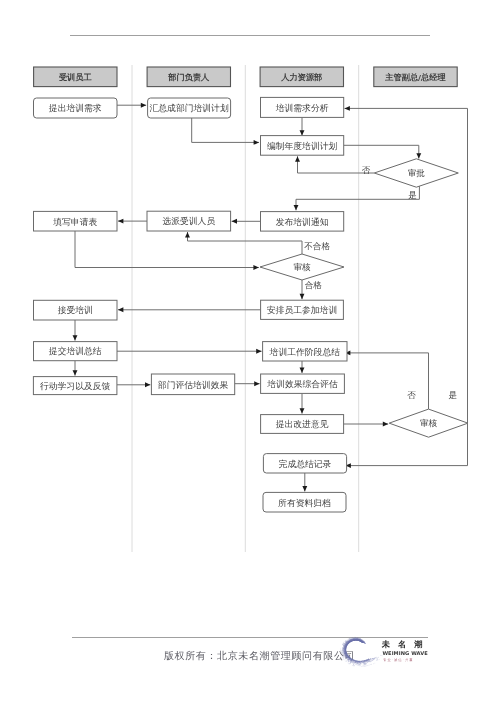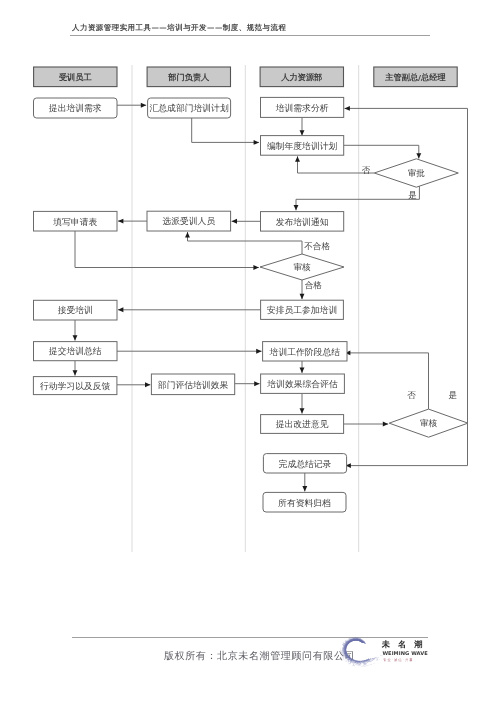--- a/index.html
+++ b/index.html
@@ -14,21 +14,20 @@
   .rule{position:absolute;background:#a0a0a0;height:1px;}
   .copyright{position:absolute;font-size:10px;color:#5a5a62;white-space:nowrap;letter-spacing:0.62px;}
   #chart{position:absolute;left:0;top:0;}
   #logo{position:absolute;}
 </style>
 </head>
 <body>
 
 <div id="page">
 
-  <div class="doc-title">人力资源管理实用工具——培训与开发——制度、规范与流程</div>
   <div class="rule" style="left:70px;top:34.5px;width:360px;"></div>
 
   <svg id="chart" width="500" height="560" viewBox="0 0 500 560">
       <g>
         <line x1="132" y1="65" x2="132" y2="552" stroke="#dcdcdc" stroke-width="1"></line>
         <line x1="245.3" y1="65" x2="245.3" y2="552" stroke="#dcdcdc" stroke-width="1"></line>
         <line x1="358.7" y1="65" x2="358.7" y2="552" stroke="#dcdcdc" stroke-width="1"></line>
       </g>
       <g>
         <rect x="33.599999999999994" y="67" width="83.4" height="19.6" fill="#c9c9c9" stroke="#555555" stroke-width="1.1"></rect>

